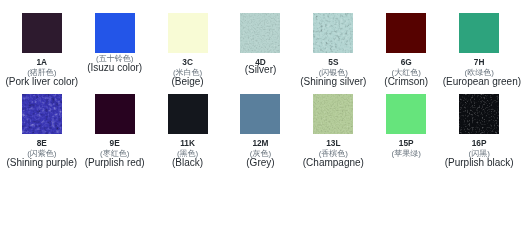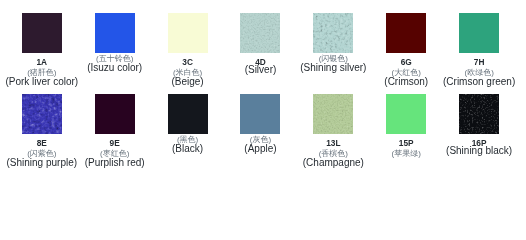--- a/index.html
+++ b/index.html
@@ -85,38 +85,39 @@
         <div class="en">(Silver)</div>
       </div>
       <div class="cell">
         <div class="sw-wrap">
           <div class="sw" style="background: rgb(178, 212, 209);">
             <svg class="noise" style="opacity: 0.62; mix-blend-mode: hard-light;">
               <rect width="100%" height="100%" filter="url(#fMetal)"></rect>
             </svg>
           </div>
         </div>
+        <div class="code">5S</div>
         <div class="cn">(闪银色)</div>
         <div class="en">(Shining silver)</div>
       </div>
       <div class="cell">
         <div class="sw-wrap">
           <div class="sw" style="background: rgb(86, 2, 0);"></div>
         </div>
         <div class="code">6G</div>
         <div class="cn">(大红色)</div>
         <div class="en">(Crimson)</div>
       </div>
       <div class="cell">
         <div class="sw-wrap">
           <div class="sw" style="background: rgb(45, 163, 125);"></div>
         </div>
         <div class="code">7H</div>
         <div class="cn">(欧绿色)</div>
-        <div class="en">(Crimson green)</div>
+        <div class="en">(European green)</div>
       </div>
     </div>
   <div class="row" id="row1" style="top: 94px;">
       <div class="cell">
         <div class="sw-wrap">
           <div class="sw" style="background: rgb(58, 54, 182);">
             <svg class="noise" style="opacity: 1; mix-blend-mode: hard-light;">
               <rect width="100%" height="100%" filter="url(#fFlake)"></rect>
             </svg>
           </div>
@@ -130,29 +131,31 @@
           <div class="sw" style="background: rgb(40, 3, 32);"></div>
         </div>
         <div class="code">9E</div>
         <div class="cn">(枣红色)</div>
         <div class="en">(Purplish red)</div>
       </div>
       <div class="cell">
         <div class="sw-wrap">
           <div class="sw" style="background: rgb(20, 23, 29);"></div>
         </div>
+        <div class="code">11K</div>
         <div class="cn">(黑色)</div>
         <div class="en">(Black)</div>
       </div>
       <div class="cell">
         <div class="sw-wrap">
           <div class="sw" style="background: rgb(90, 127, 156);"></div>
         </div>
+        <div class="code">12M</div>
         <div class="cn">(灰色)</div>
-        <div class="en">(Apple)</div>
+        <div class="en">(Grey)</div>
       </div>
       <div class="cell">
         <div class="sw-wrap">
           <div class="sw" style="background: rgb(179, 203, 152);">
             <svg class="noise" style="opacity: 0.4; mix-blend-mode: hard-light;">
               <rect width="100%" height="100%" filter="url(#fFine)"></rect>
             </svg>
           </div>
         </div>
         <div class="code">13L</div>
@@ -168,16 +171,17 @@
       </div>
       <div class="cell">
         <div class="sw-wrap">
           <div class="sw" style="background: rgb(11, 13, 17);">
             <svg class="noise" style="opacity: 1; mix-blend-mode: normal;">
               <rect width="100%" height="100%" filter="url(#fGlit)"></rect>
             </svg>
           </div>
         </div>
         <div class="code">16P</div>
-        <div class="en">(Shining black)</div>
+        <div class="cn">(闪黑)</div>
+        <div class="en">(Purplish black)</div>
       </div>
     </div>
 </div>
 
 </body></html>

